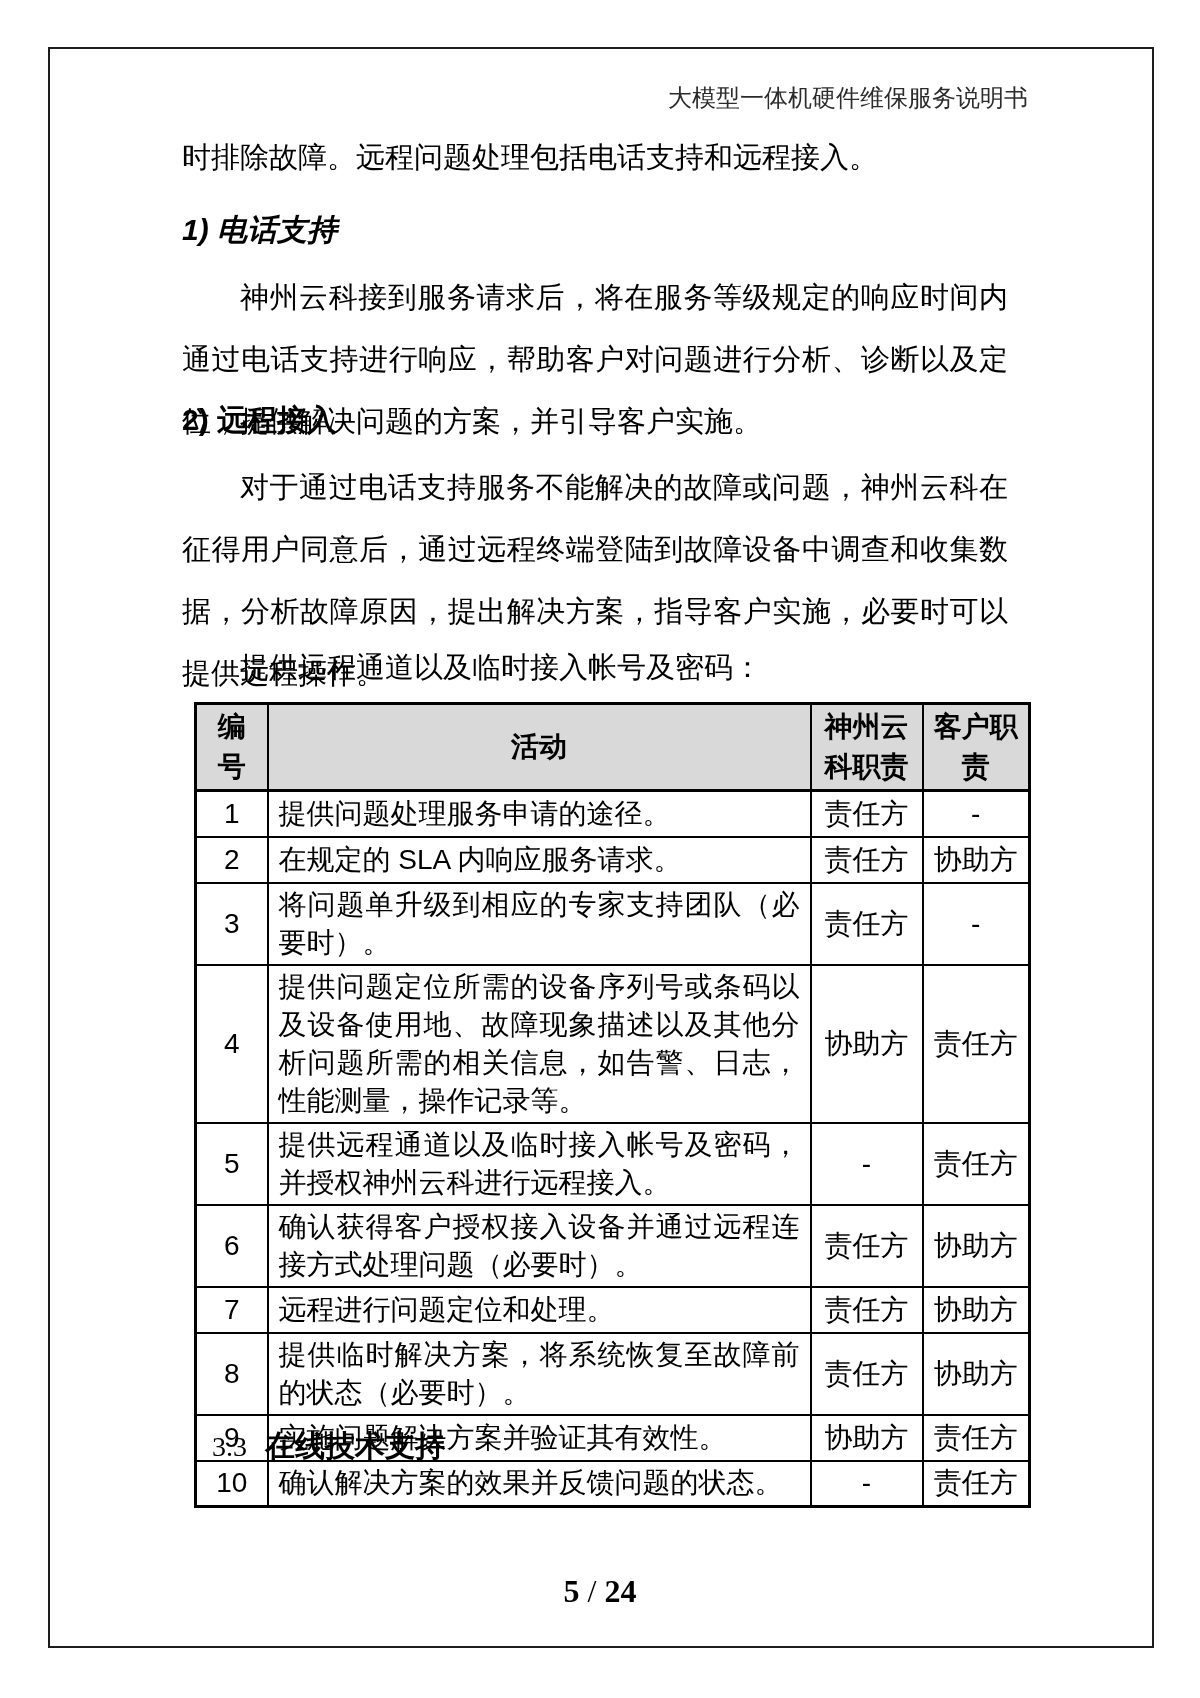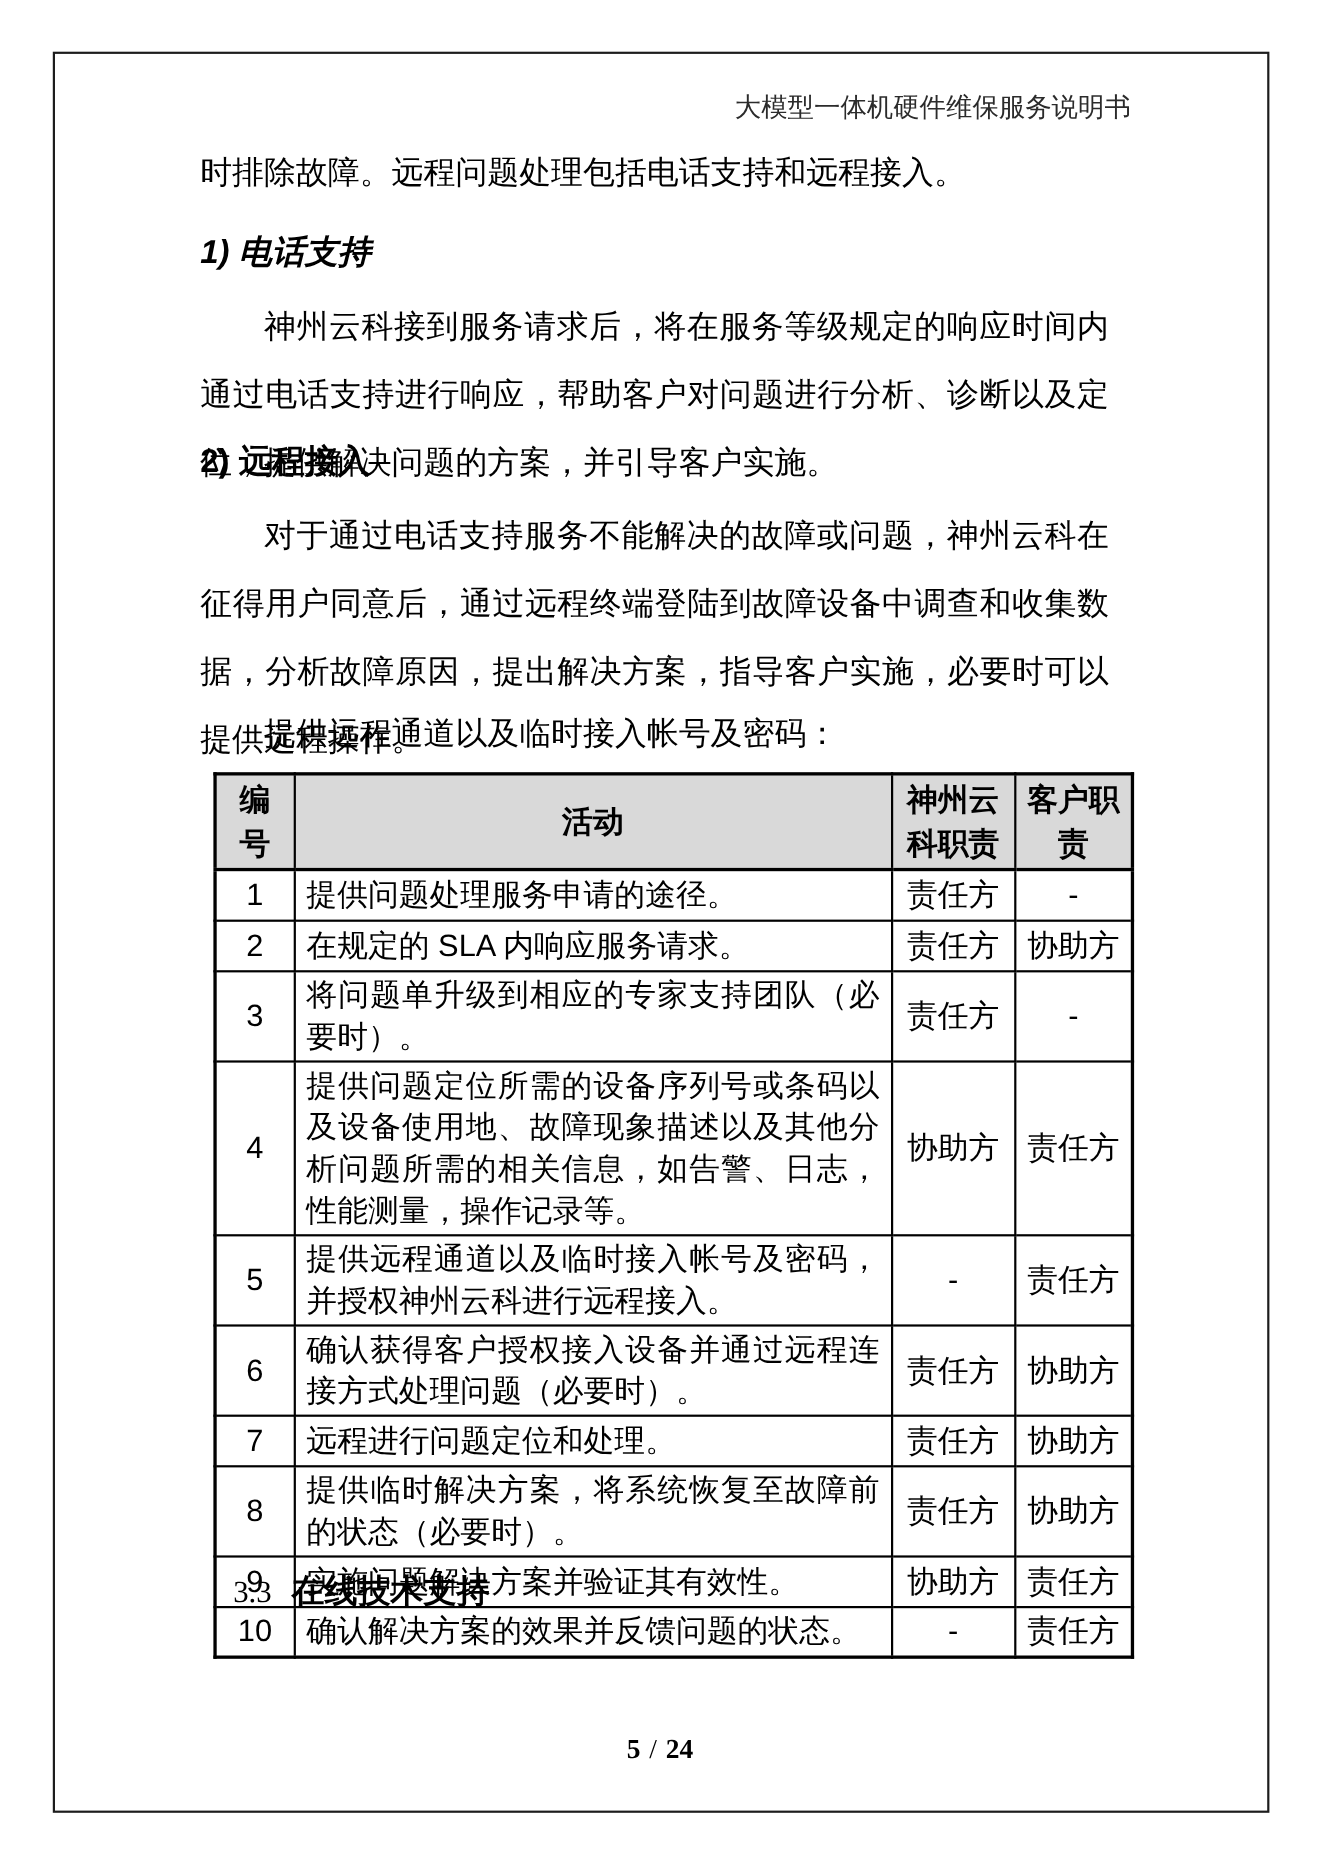--- a/index.html
+++ b/index.html
@@ -93,21 +93,21 @@
   .section-title {
     font-size: 30px;
     font-weight: bold;
   }
   .page-footer {
     position: absolute;
     left: 0; top: 1574px;
     width: 100%;
     text-align: center;
     font-family: "Liberation Serif", serif;
-    font-size: 25px;
+    font-size: 32px;
     font-weight: bold;
     line-height: 34px;
   }
   .page-footer .sep { font-weight: normal; padding: 0 8px; }
 </style>
 </head>
 <body>
 
 <div class="page">
 

